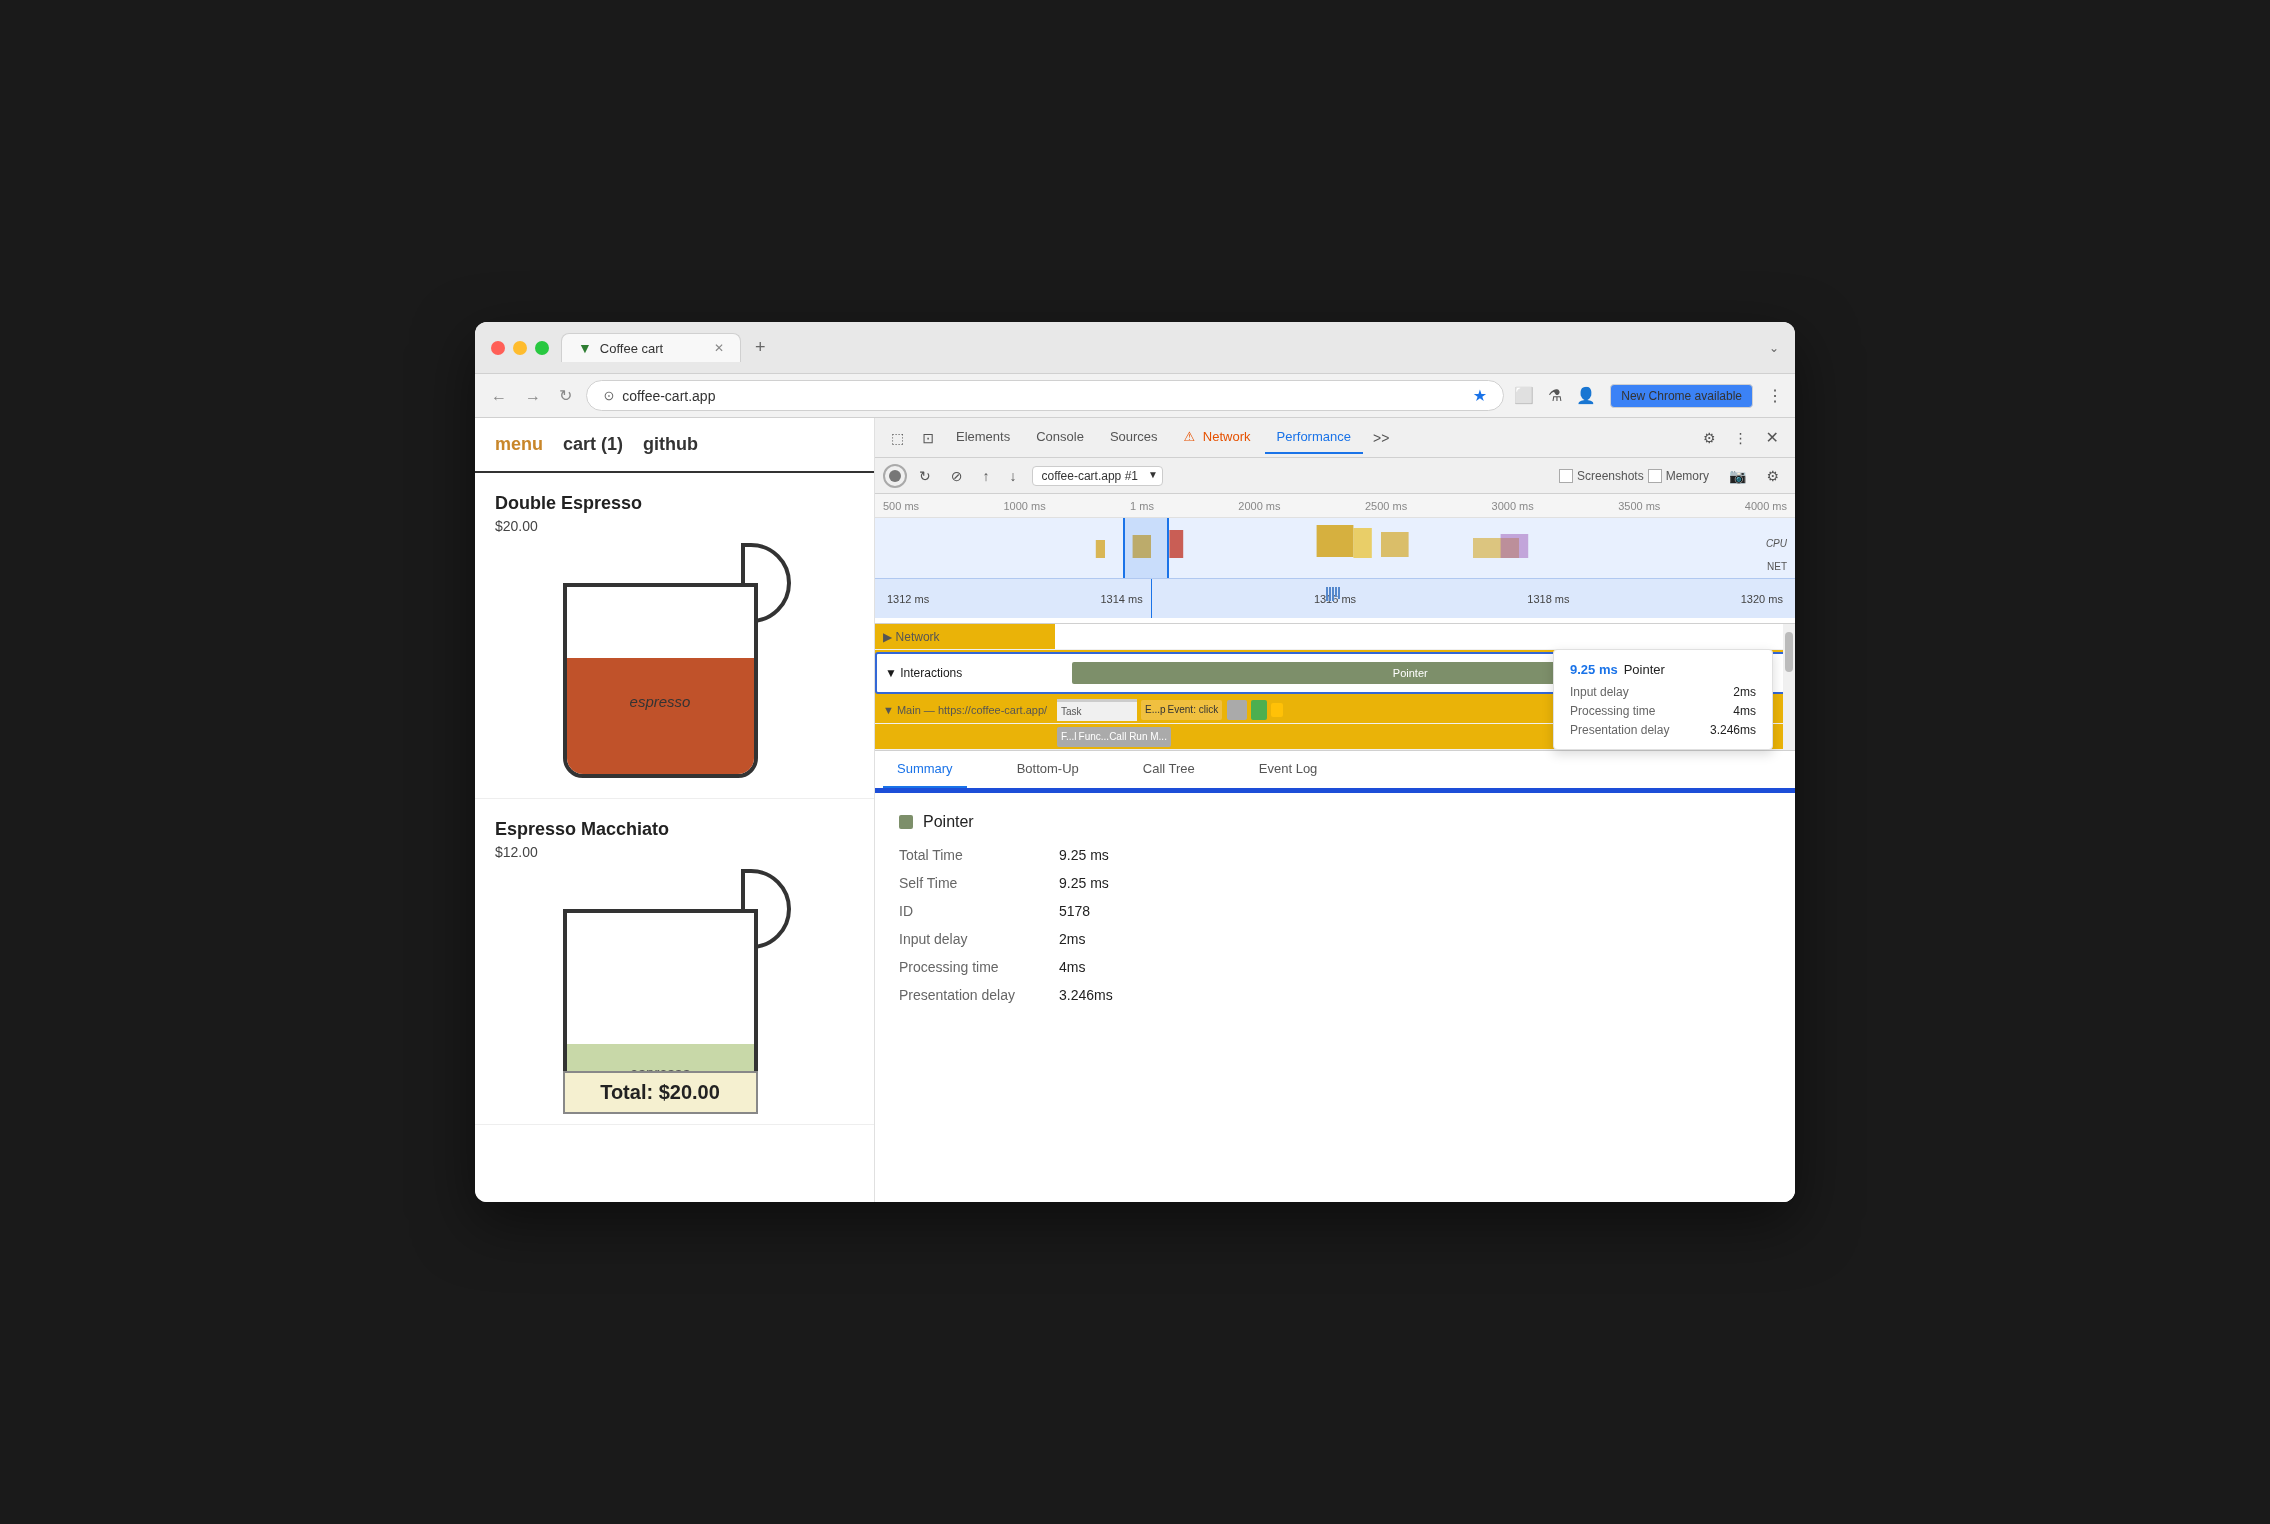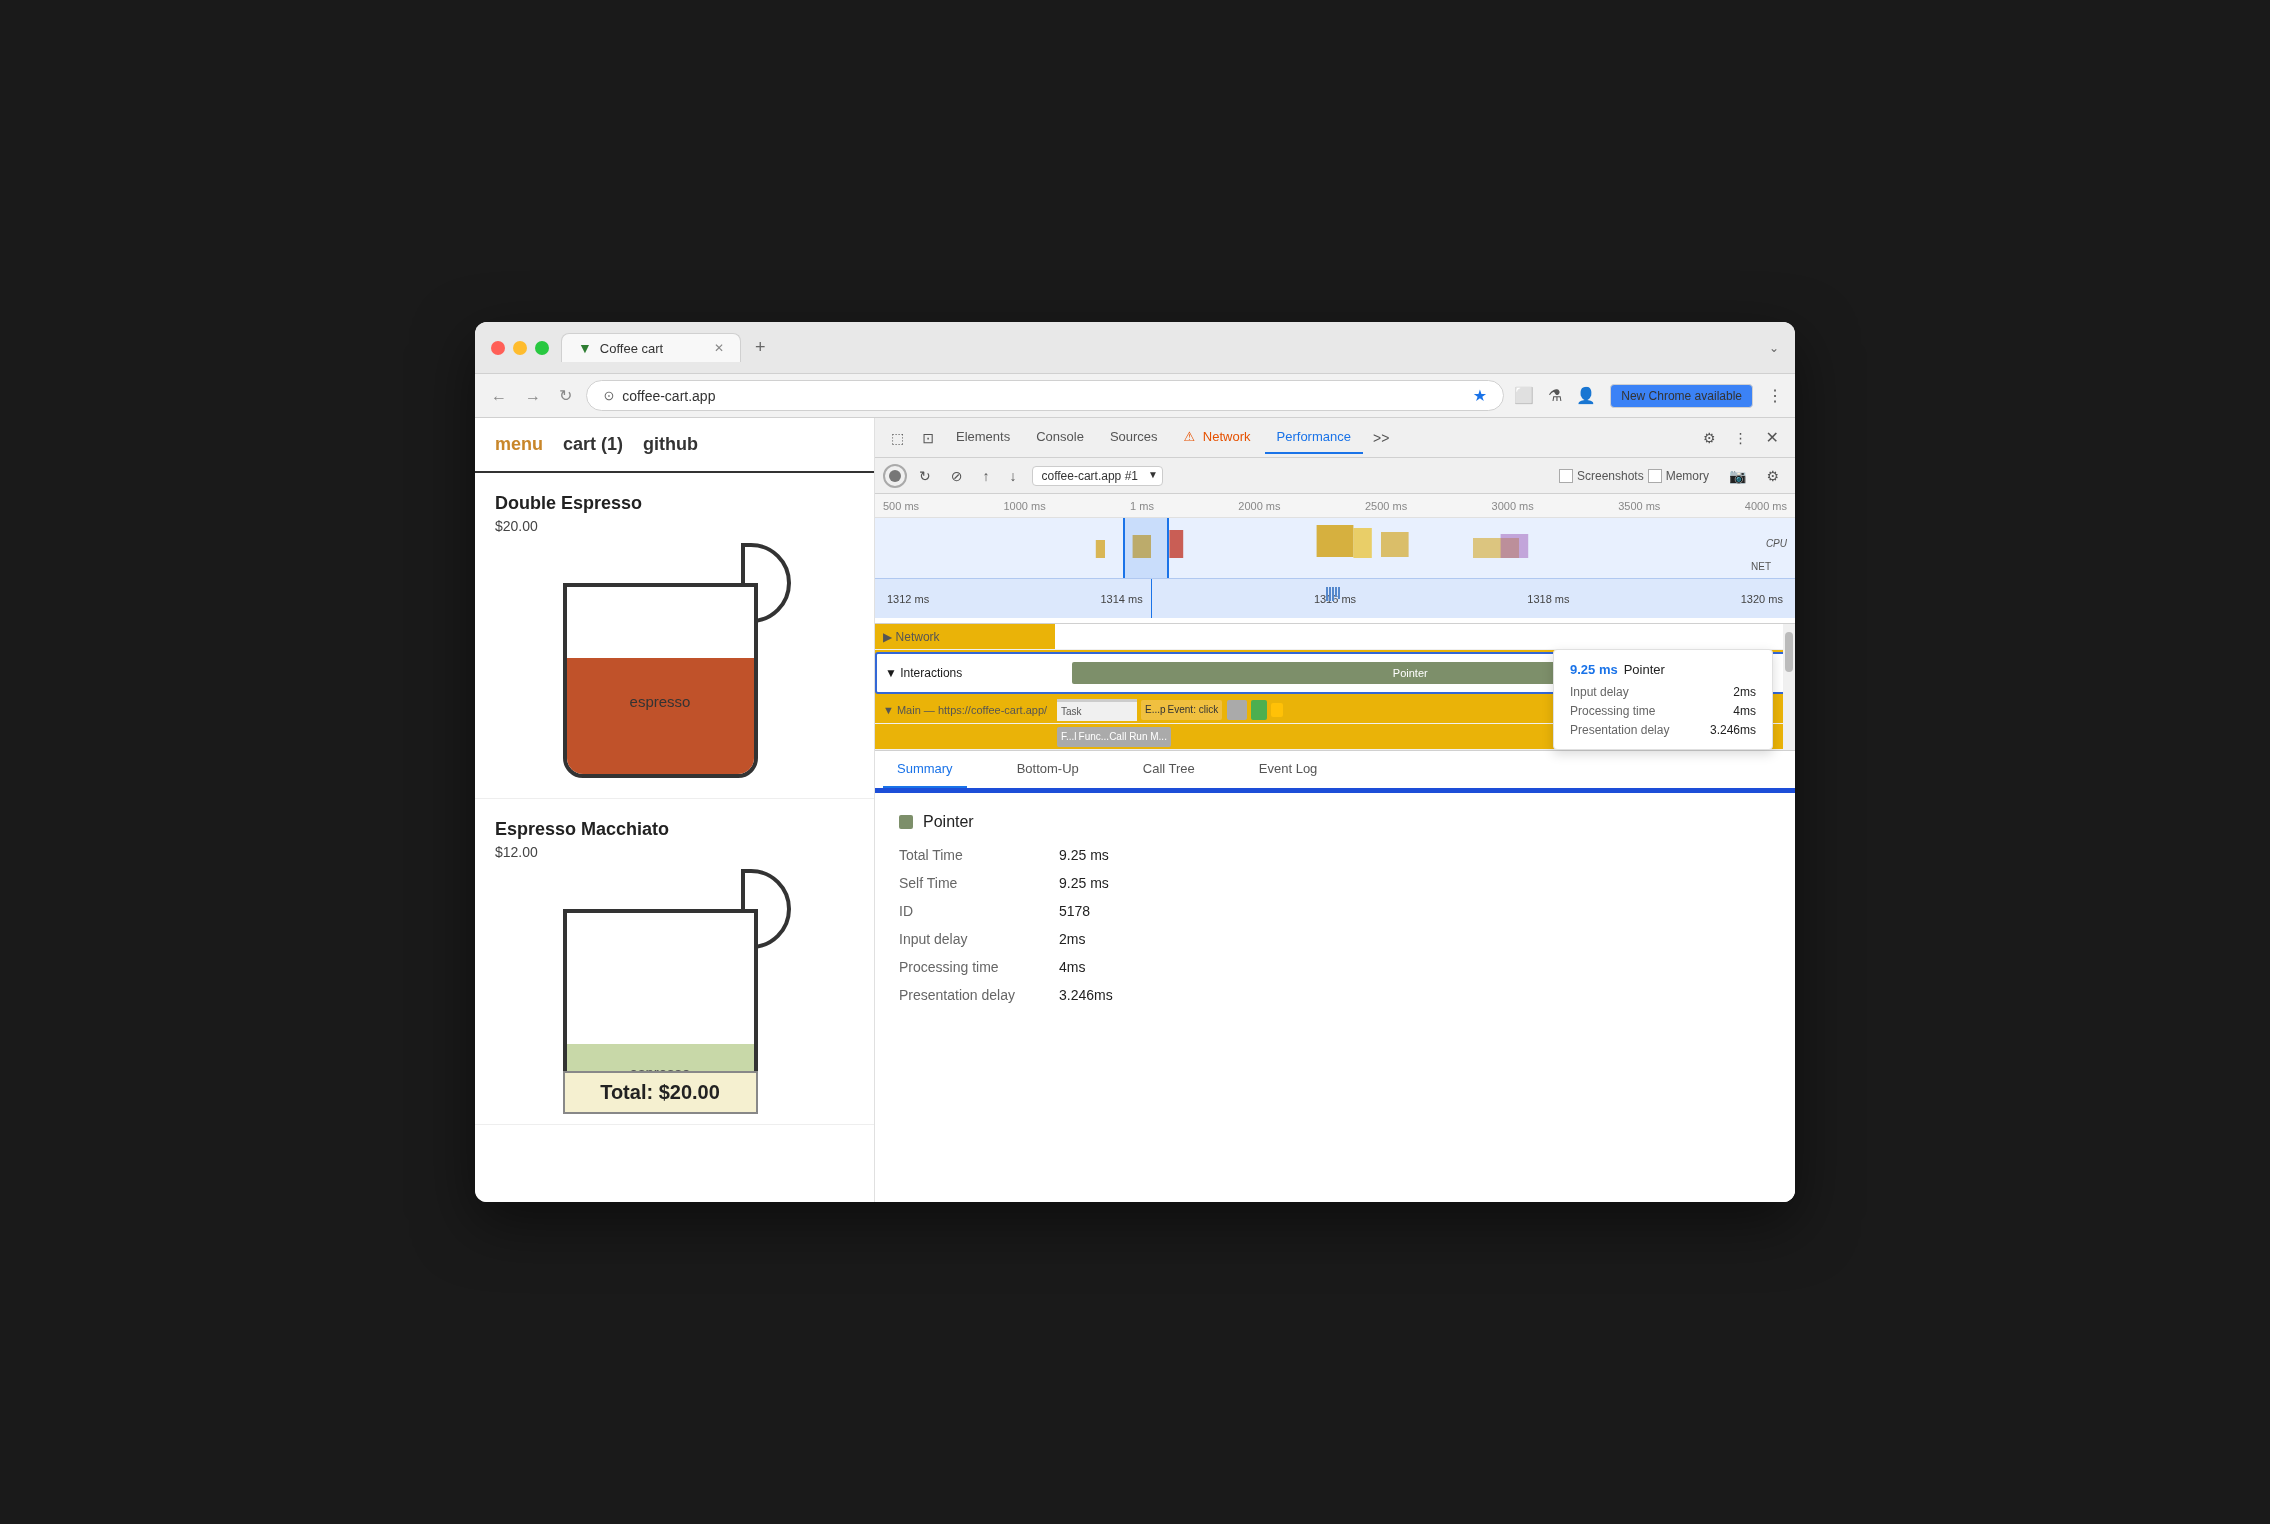--- a/index.html
+++ b/index.html
@@ -185,20 +185,21 @@
     .cup-body {
       width: 180px;
       height: 180px;
       background: white;
       border: 4px solid #333;
       border-radius: 0 0 20px 20px;
       position: absolute;
       bottom: 0;
       left: 30px;
       overflow: hidden;
+      font-style: italic;
     }
     .cup-liquid {
       position: absolute;
       bottom: 0;
       left: 0;
       right: 0;
       height: 60%;
       background: #c0522a;
     }
     .cup-label {
@@ -588,21 +589,21 @@
               <span>2500 ms</span>
               <span>3000 ms</span>
               <span>3500 ms</span>
               <span>4000 ms</span>
             </div>
           </div>
 
           <div style="height:60px; background:#e8f0fe; position:relative; overflow:hidden;">
 
             <div style="position:absolute; right:8px; top:20px; font-size:10px; color:#555;font-style:italic;">CPU</div>
-            <div style="position:absolute; right:24px; bottom:6px; font-size:10px; color:#555;padding-left:20px;">NET</div>
+            <div style="position:absolute; right:8px; bottom:6px; font-size:10px; color:#555;padding-left:20px;">NET</div>
 
             <svg width="100%" height="40" style="position:absolute; top:2px;">
               <rect x="24%" y="20" width="1%" height="18" fill="#d4a82a" opacity="0.8"></rect>
               <rect x="28%" y="15" width="2%" height="23" fill="#d4a82a" opacity="0.8"></rect>
               <rect x="32%" y="10" width="1.5%" height="28" fill="#c0392b" opacity="0.8"></rect>
               <rect x="48%" y="5" width="4%" height="32" fill="#d4a82a" opacity="0.9"></rect>
               <rect x="52%" y="8" width="2%" height="30" fill="#e8c542" opacity="0.8"></rect>
               <rect x="55%" y="12" width="3%" height="25" fill="#d4a82a" opacity="0.7"></rect>
               <rect x="65%" y="18" width="5%" height="20" fill="#d4a82a" opacity="0.6"></rect>
               <rect x="68%" y="14" width="3%" height="24" fill="#9b59b6" opacity="0.5"></rect>

